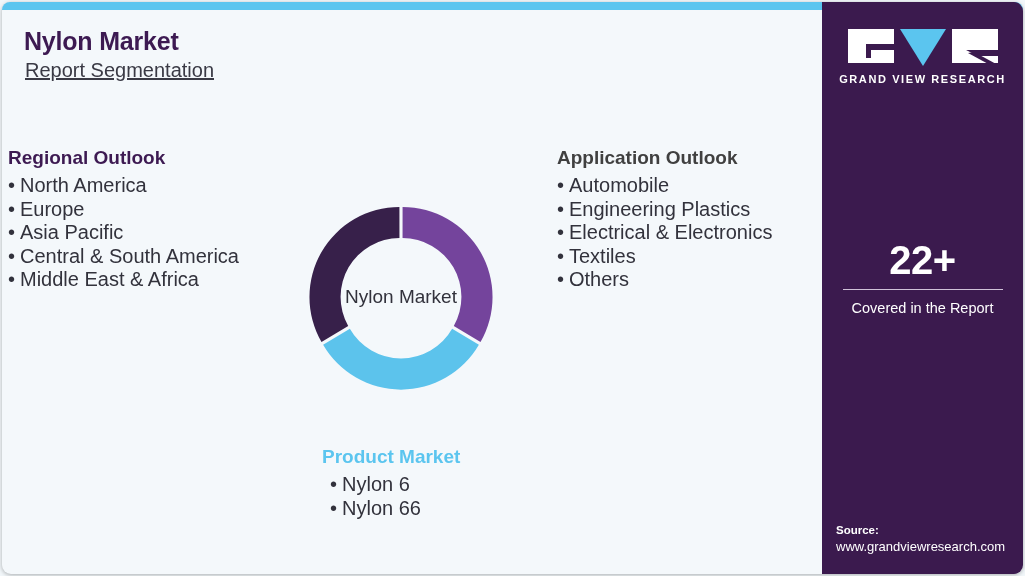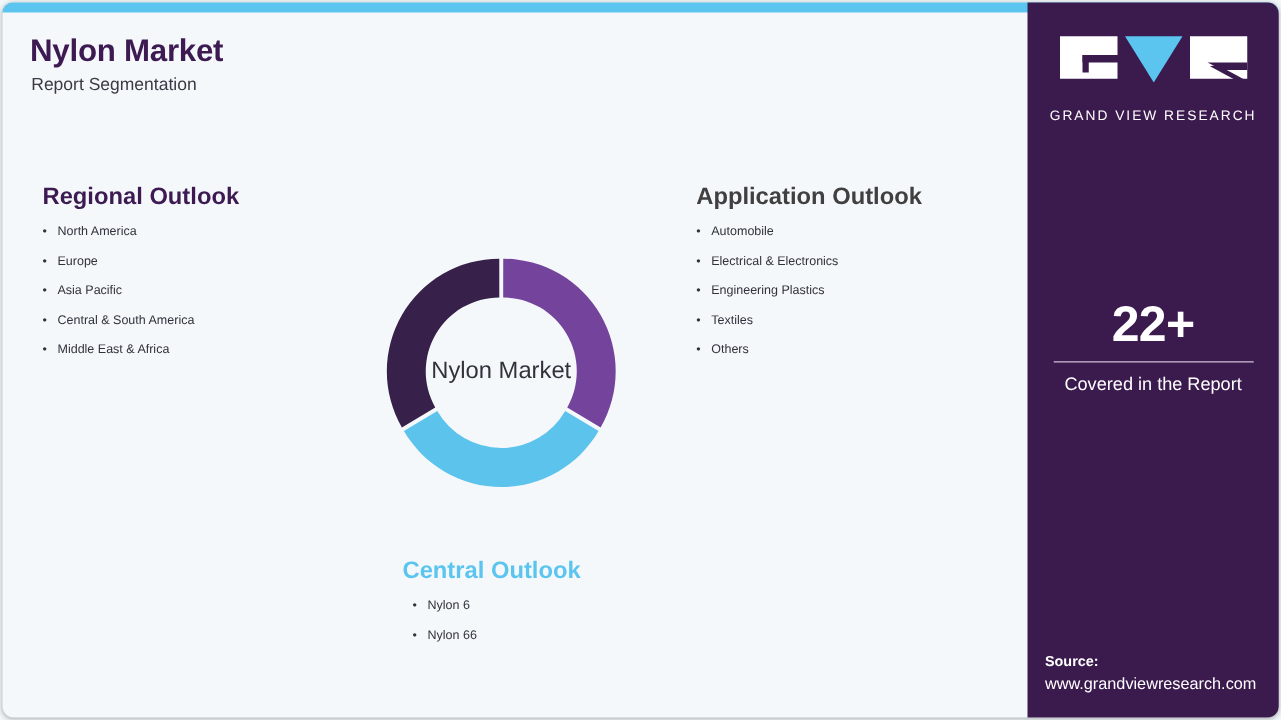--- a/index.html
+++ b/index.html
@@ -60,51 +60,52 @@
     top: 17px;
     font-size: 25px;
     font-weight: bold;
     color: #3d1a52;
     letter-spacing: -0.2px;
   }
   .subtitle {
     position: absolute;
     left: 23px;
     top: 49px;
-    font-size: 14px;
+    font-size: 20px;
     font-weight: normal;
     color: #3a3a45;
+    text-decoration: underline;
   }
 
   
   .outlook { position: absolute; }
   .outlook-heading {
     font-size: 19px;
     font-weight: bold;
     margin: 0 0 5px 0;
     white-space: nowrap;
   }
   .outlook ul {
     list-style: none;
     margin: 0;
     padding: 0;
   }
   .outlook li {
-    font-size: 10px;
+    font-size: 20px;
     color: #32323c;
     line-height: 23.5px;
     white-space: nowrap;
   }
   .outlook li .bullet {
     display: inline-block;
     width: 12px;
     color: #32323c;
   }
 
-  .regional { left: 32px; top: 137px; }
+  .regional { left: 6px; top: 137px; }
   .regional .outlook-heading { color: #3d1a52; }
 
   .application { left: 555px; top: 137px; }
   .application .outlook-heading { color: #404040; }
 
   .product { left: 320px; top: 436px; }
   .product .outlook-heading { color: #5bc5ef; padding-left: 0; }
   .product ul { padding-left: 8px; }
 
   
@@ -147,23 +148,23 @@
     left: 0;
     top: 26px;
     width: 201px;
     text-align: center;
   }
   .logo-mark {
     display: block;
     margin: 0 auto;
   }
   .logo-text {
-    margin-top: 21px;
+    margin-top: 7px;
     font-size: 11px;
-    font-weight: normal;
+    font-weight: bold;
     color: #ffffff;
     letter-spacing: 1.6px;
   }
 
   .stat-block {
     position: absolute;
     left: 0;
     top: 236px;
     width: 201px;
     text-align: center;
@@ -228,29 +229,29 @@
         <li><span class="bullet">•</span><span>Asia Pacific</span></li>
         <li><span class="bullet">•</span><span>Central &amp; South America</span></li>
         <li><span class="bullet">•</span><span>Middle East &amp; Africa</span></li>
       </ul>
     </div>
 
     <div class="outlook application">
       <div class="outlook-heading">Application Outlook</div>
       <ul>
         <li><span class="bullet">•</span><span>Automobile</span></li>
+        <li><span class="bullet">•</span><span>Engineering Plastics</span></li>
         <li><span class="bullet">•</span><span>Electrical &amp; Electronics</span></li>
-        <li><span class="bullet">•</span><span>Engineering Plastics</span></li>
         <li><span class="bullet">•</span><span>Textiles</span></li>
         <li><span class="bullet">•</span><span>Others</span></li>
       </ul>
     </div>
 
     <div class="outlook product">
-      <div class="outlook-heading">Central Outlook</div>
+      <div class="outlook-heading">Product Market</div>
       <ul>
         <li><span class="bullet">•</span><span>Nylon 6</span></li>
         <li><span class="bullet">•</span><span>Nylon 66</span></li>
       </ul>
     </div>
 
     <div class="donut-wrap">
       <svg width="186" height="186" viewBox="0 0 186 186">
 
         <path fill="#37204a" d="M 91.42 3.01

